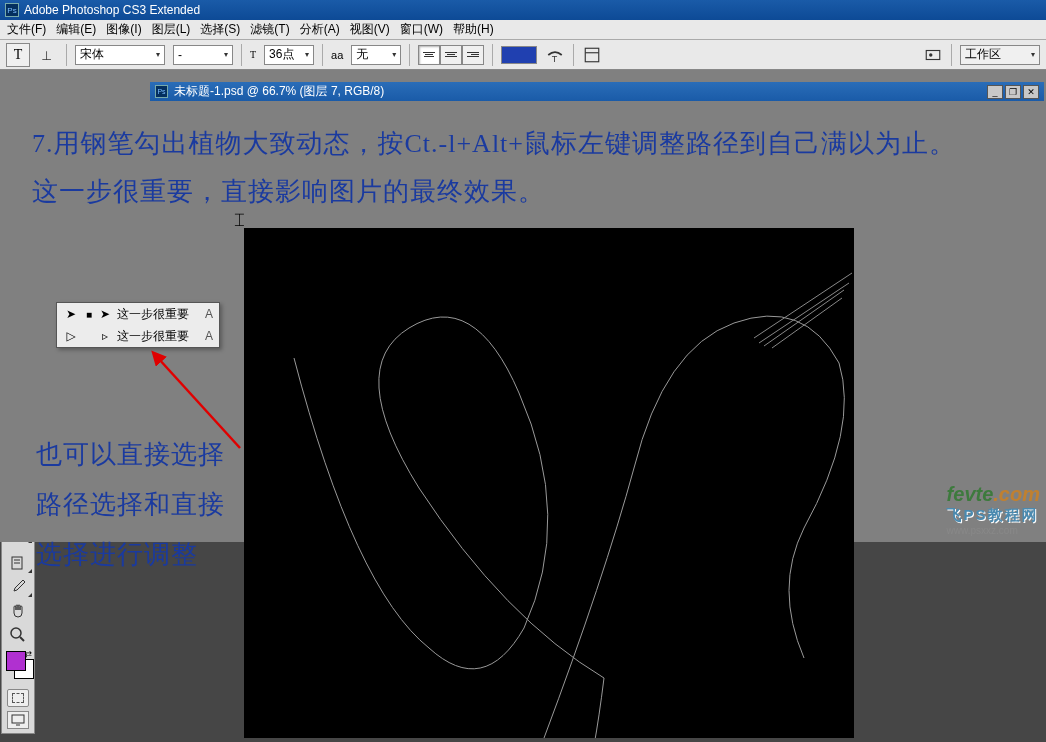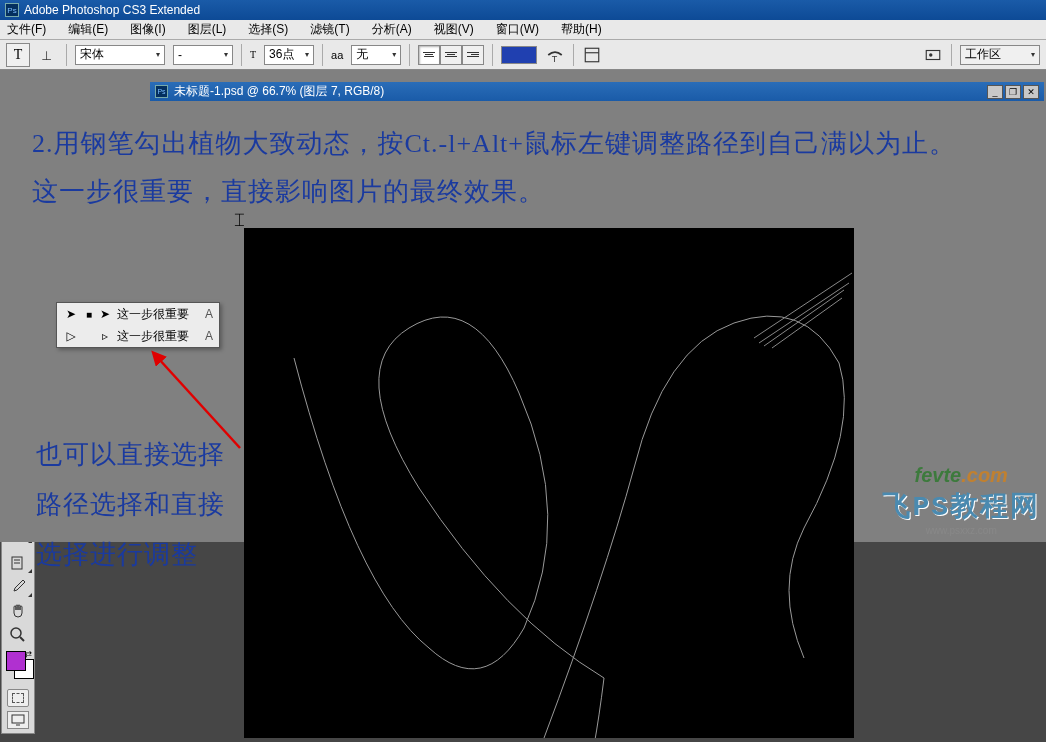--- a/index.html
+++ b/index.html
@@ -1,21 +1,21 @@
 <!DOCTYPE html>
 <html><head>
   <meta charset="utf-8">
   <style>
     * { margin: 0; padding: 0; box-sizing: border-box; user-select: none; }
     body { width: 1046px; height: 742px; background: #464646; font-family: "SimSun", sans-serif; font-size: 12px; overflow: hidden; position: relative; }
     
     .titlebar { height: 20px; background: linear-gradient(to bottom, #1a5ba8, #0d4a96); display: flex; align-items: center; padding: 0 5px; color: #fff; font-size: 12px; }
     .titlebar .ps-icon { width: 14px; height: 14px; background: #032f5f; margin-right: 5px; border: 1px solid #7aa; display: flex; align-items: center; justify-content: center; font-size: 8px; color: #7abcff; }
     
-    .menubar { height: 20px; background: #e9e9e9; border-bottom: 1px solid #aaa; display: flex; align-items: center; padding: 0 3px; gap: 14px; }
+    .menubar { height: 20px; background: #e9e9e9; border-bottom: 1px solid #aaa; display: flex; align-items: center; padding: 0 3px; gap: 2px; }
     .menubar span { padding: 2px 4px; color: #000; cursor: default; font-size: 12px; }
     
     .optionsbar { height: 30px; background: #e9e9e9; border-bottom: 1px solid #888; display: flex; align-items: center; padding: 0 6px; gap: 8px; }
     .tool-indicator { width: 24px; height: 24px; border: 1px solid #888; background: #f0f0f0; display: flex; align-items: center; justify-content: center; font-family: serif; font-size: 14px; }
     .opt-icon { width: 20px; height: 20px; display: flex; align-items: center; justify-content: center; border: 1px solid transparent; }
     .opt-sep { width: 1px; height: 22px; background: #aaa; }
     .font-select { width: 90px; height: 20px; border: 1px solid #888; background: #fff; padding: 0 4px; display: flex; align-items: center; justify-content: space-between; font-size: 12px; }
     .font-sub { width: 60px; height: 20px; border: 1px solid #888; background: #fff; padding: 0 4px; display: flex; align-items: center; justify-content: space-between; }
     .size-input { width: 50px; height: 20px; border: 1px solid #888; background: #fff; padding: 0 4px; display: flex; align-items: center; justify-content: space-between; font-size: 12px; }
     .aa-select { width: 50px; height: 20px; border: 1px solid #888; background: #fff; padding: 0 4px; display: flex; align-items: center; justify-content: space-between; font-size: 12px; }
@@ -61,24 +61,24 @@
     .flyout { position: absolute; left: 56px; top: 232px; background: #ececec; border: 1px solid #555; box-shadow: 2px 2px 4px rgba(0,0,0,0.3); }
     .flyout-row { display: flex; align-items: center; height: 22px; padding: 0 6px; gap: 6px; font-size: 12px; }
     .flyout-icon { width: 16px; text-align: center; }
     .flyout-dot { width: 8px; text-align: center; font-size: 10px; }
     .flyout-key { margin-left: auto; padding-left: 10px; color: #555; }
     
     .red-arrow { position: absolute; left: 140px; top: 278px; pointer-events: none; }
     
     .ibeam-cursor { position: absolute; left: 234px; top: 140px; font-size: 18px; color: #000; font-family: serif; }
     
-    .watermark { position: absolute; right: 6px; bottom: 6px; text-align: center; pointer-events: none; }
+    .watermark { position: absolute; right: 6px; bottom: 6px; text-align: left; pointer-events: none; }
     .wm1 { color: #3d7a3d; font-size: 20px; font-style: italic; font-family: Arial, sans-serif; font-weight: bold; }
     .wm1 .o { color: #c08030; }
-    .wm2 { color: #4a8ab0; font-size: 28px; font-weight: bold; font-family: Liberation Mono, monospace; text-shadow: 1px 1px 0 #fff; letter-spacing: 2px; }
+    .wm2 { color: #4a8ab0; font-size: 15px; font-weight: bold; font-family: Liberation Sans, sans-serif; text-shadow: 1px 1px 0 #fff; letter-spacing: 2px; }
     .wm3 { color: #888; font-size: 10px; font-family: Arial; }
   </style>
 </head>
 <body>
 
 <div class="titlebar">
   <span class="ps-icon">Ps</span>
   <span>Adobe Photoshop CS3 Extended</span>
 </div>
 
@@ -357,21 +357,21 @@
         <span class="doc-ps">Ps</span>
         <span>未标题-1.psd @ 66.7% (图层 7, RGB/8)</span>
         <div class="win-btns">
           <div class="win-btn">_</div>
           <div class="win-btn">❐</div>
           <div class="win-btn">✕</div>
         </div>
       </div>
     </div>
 
-    <div class="tutorial-text-1">2.用钢笔勾出植物大致动态，按Ct.-l+Alt+鼠标左键调整路径到自己满以为止。这一步很重要，直接影响图片的最终效果。</div>
+    <div class="tutorial-text-1">7.用钢笔勾出植物大致动态，按Ct.-l+Alt+鼠标左键调整路径到自己满以为止。这一步很重要，直接影响图片的最终效果。</div>
     <div class="ibeam-cursor">⌶</div>
     <div class="tutorial-text-2">也可以直接选择路径选择和直接选择进行调整</div>
 
     <div class="flyout">
       <div class="flyout-row">
         <span class="flyout-icon">➤</span>
         <span class="flyout-dot">■</span>
         <span style="width:12px;text-align:center">➤</span>
         <span>这一步很重要</span>
         <span class="flyout-key">A</span>

